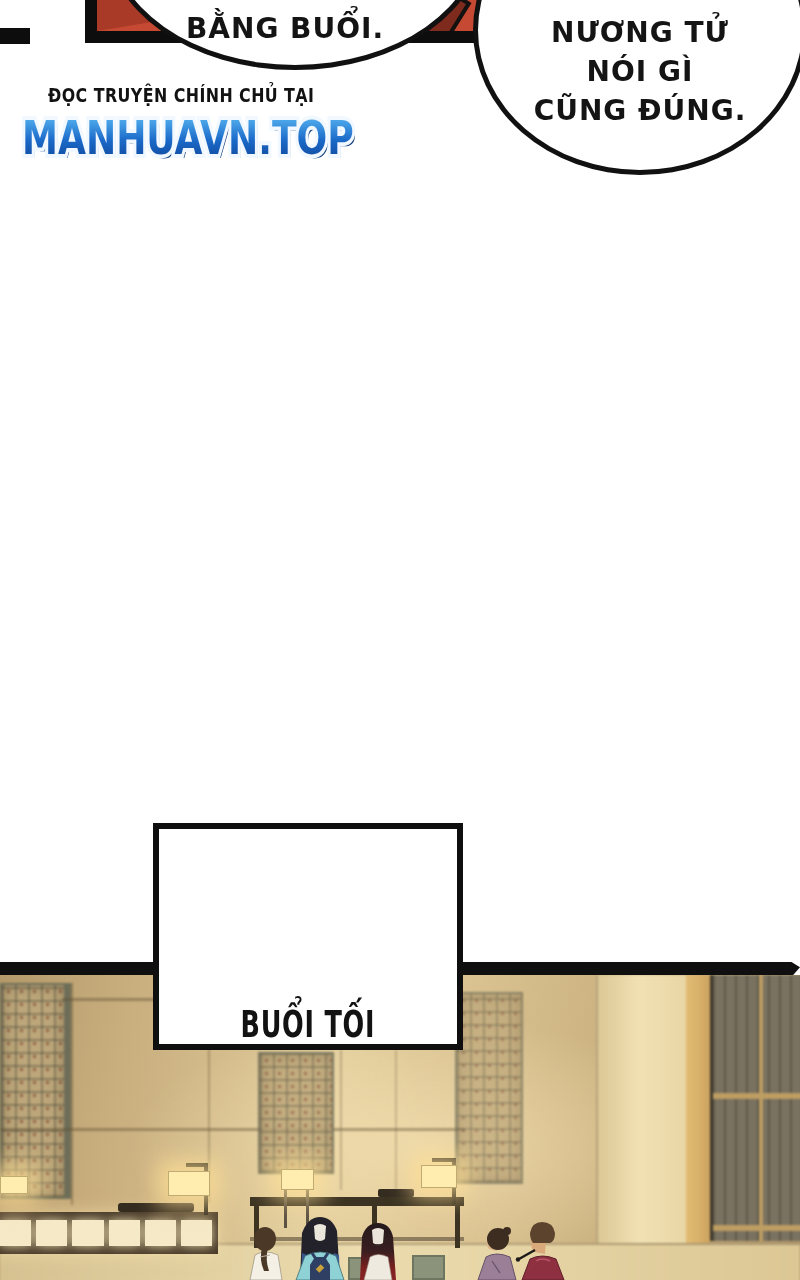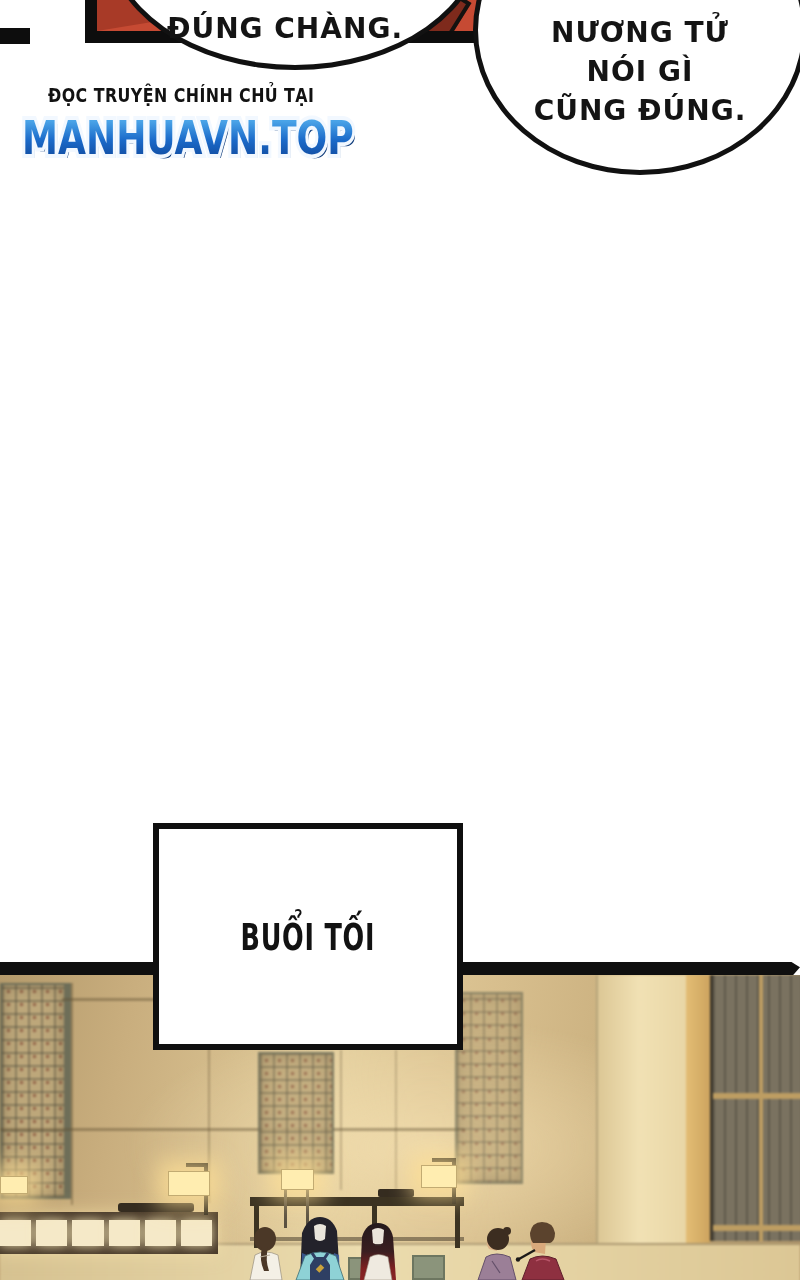--- a/index.html
+++ b/index.html
@@ -42,21 +42,21 @@
         background:linear-gradient(#4aa4e8 20%,#1b6ac9 55%,#114a9e 90%);
         -webkit-background-clip:text;background-clip:text;-webkit-text-fill-color:transparent;}
 
   
   .bar{position:absolute;top:962px;height:13px;background:#0f0f0f;}
   .bar.left-seg{left:0;width:157px;}
   .bar.right-seg{left:459px;width:341px;clip-path:polygon(0 0,97.5% 0,100% 40%,98% 100%,0 100%);}
 
   
   .caption-box{position:absolute;left:153px;top:823px;width:310px;height:227px;box-sizing:border-box;
-        background:#ffffff;border:6px solid #0f0f0f;display:flex;align-items:center;justify-content:center;}
+        background:#ffffff;border:6px solid #0f0f0f;display:flex;align-items:flex-end;justify-content:center;}
   .caption-text{font-size:34px;font-weight:900;color:#121212;letter-spacing:1px;
         transform:scale(.75,1.1);white-space:nowrap;}
 
   
   .scene{position:absolute;left:0;top:975px;width:800px;height:305px;overflow:hidden;
         background:linear-gradient(100deg,#b49a6b 0%,#c9ae7e 16%,#e2cd9c 42%,#d8bf8e 58%,#bfa473 88%,#b0956a 100%);}
   .scene .glow{position:absolute;left:120px;top:40px;width:560px;height:240px;
         background:radial-gradient(ellipse at 55% 55%,rgba(255,236,190,.55),rgba(255,236,190,0) 70%);}
   .bg-layer{position:absolute;inset:0;filter:blur(1.1px);}
   .lattice{position:absolute;background-color:#bda77a;
@@ -133,21 +133,21 @@
       <div class="maroon-band"></div>
     </div>
   </div>
   <div class="corner-red"></div>
   <div class="pin p1"></div>
   <div class="pin p2"></div>
   <div class="pin p3"></div>
   <div class="edge-black"></div>
 
   <div class="bubble bubble-left">
-    <div class="btxt">ĐÚNG CHÀNG.</div>
+    <div class="btxt">BẰNG BUỔI.</div>
   </div>
   <div class="bubble bubble-right">
     <div class="blines">
       <div>NƯƠNG TỬ</div>
       <div>NÓI GÌ</div>
       <div>CŨNG ĐÚNG.</div>
     </div>
   </div>
 
   <div class="wm-tagline">ĐỌC TRUYỆN CHÍNH CHỦ TẠI</div>

